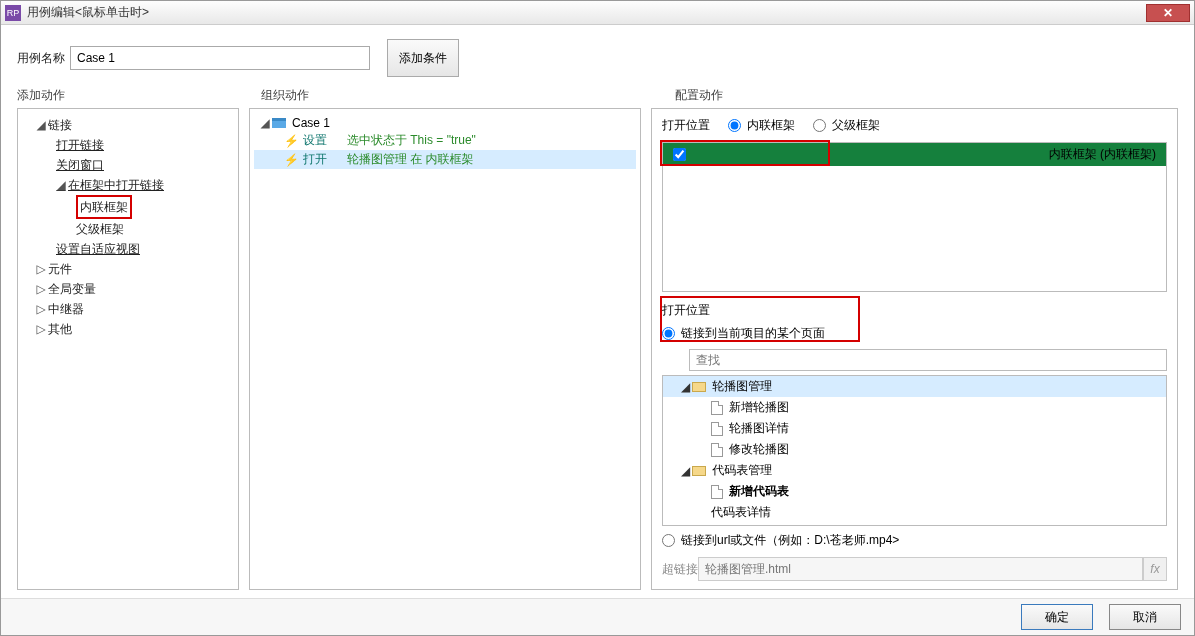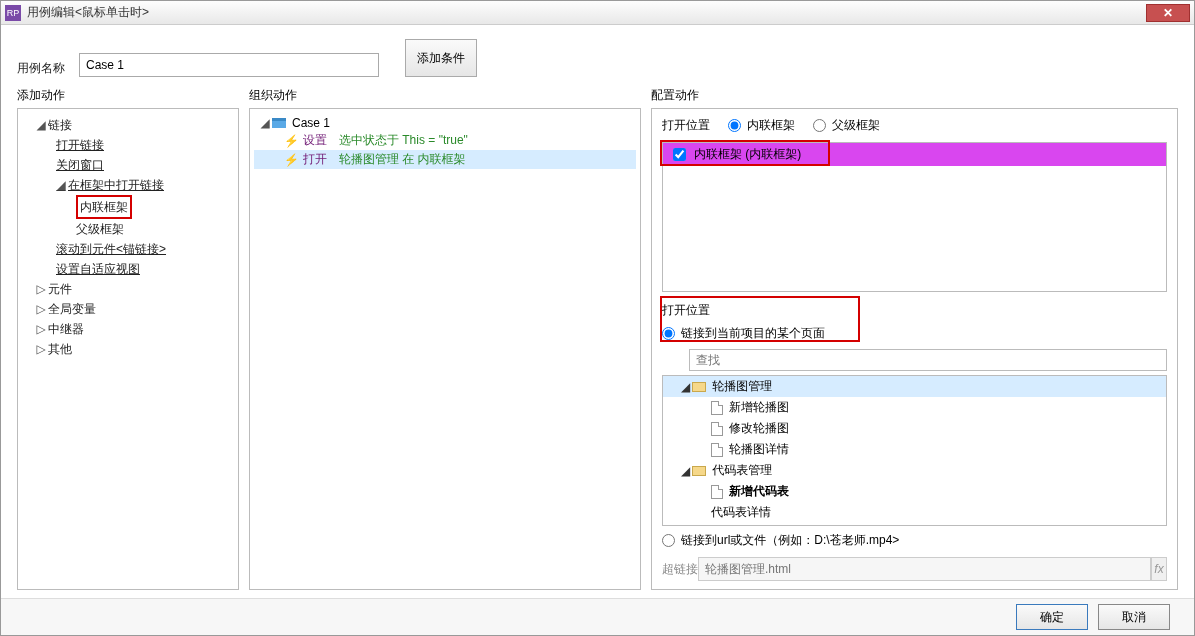--- a/index.html
+++ b/index.html
@@ -4,26 +4,26 @@
 <style>
 * { box-sizing: border-box; margin: 0; padding: 0; font-family: "Microsoft YaHei", Arial, sans-serif; font-size: 12px; }
 body { background: #f0f0f0; width: 1195px; height: 636px; overflow: hidden; }
 
 .window { width: 1195px; height: 636px; background: #fff; border: 1px solid #999; display: flex; flex-direction: column; }
 .titlebar { height: 26px; background: linear-gradient(#fdfdfd,#e8e8e8); display: flex; align-items: center; padding: 0 4px; border-bottom: 1px solid #ccc; }
 .titlebar .app-icon { width: 16px; height: 16px; background: #7a4aa8; color: #fff; font-size: 9px; display: flex; align-items: center; justify-content: center; margin-right: 6px; }
 .titlebar .title { flex: 1; color: #333; }
 .titlebar .close { width: 44px; height: 18px; background: #c75050; border: 1px solid #a03030; display: flex; align-items: center; justify-content: center; color: #fff; font-weight: bold; }
 
-.top-row { padding: 14px 16px 10px 16px; display: flex; align-items: flex-end; gap: 14px; }
+.top-row { padding: 14px 16px 10px 16px; display: flex; align-items: center; gap: 5px; }
 .top-row label { color: #222; }
 .case-input { width: 300px; height: 24px; border: 1px solid #aaa; padding: 0 6px; }
 .add-cond { margin-left: 12px; height: 38px; width: 72px; border: 1px solid #aaa; background: linear-gradient(#fafafa,#e6e6e6); cursor: pointer; }
 
-.section-labels { display: flex; padding: 0 16px 4px 16px; color: #000000; }
+.section-labels { display: flex; padding: 0 16px 4px 16px; color: #404040; gap: 12px; }
 .section-labels .lbl1 { width: 232px; }
 .section-labels .lbl2 { width: 402px; }
 .section-labels .lbl3 { flex: 1; }
 
 .main-row { display: flex; padding: 0 16px 8px 16px; gap: 10px; height: 490px; }
 .panel { border: 1px solid #bbb; background: #fff; overflow: hidden; }
 .panel1 { width: 222px; }
 .panel2 { width: 392px; }
 .panel3 { flex: 1; display: flex; flex-direction: column; }
 
@@ -32,29 +32,29 @@
 .indent1 { padding-left: 14px; }
 .indent2 { padding-left: 34px; text-decoration: underline; }
 .indent3 { padding-left: 54px; }
 .caret { display: inline-block; width: 10px; text-align: center; color: #555; margin-right: 2px;}
 .highlight-red { border: 2px solid #d40000; padding: 0 2px; }
 
 .org-item { display: flex; align-items: center; padding: 1px 6px; }
 .org-item.selected { background: #d6ecff; }
 .bolt { color: #888; margin-right: 4px; font-size: 12px; }
 .green { color: #2a8a2a; }
-.org-label { color: #701a75; margin-right: 12px; }
+.org-label { color: #0f766e; margin-right: 20px; }
 .folder-ic { width: 14px; height: 10px; background: #5aa9e6; border-top: 3px solid #3a89c6; margin-right: 6px; }
 
 .config-top { padding: 8px 10px; display: flex; align-items: center; gap: 18px; }
 .radio { display: inline-flex; align-items: center; gap: 4px; }
 .radio input { margin-right: 2px; }
 .inline-list { margin: 0 10px; border: 1px solid #bbb; height: 150px; overflow: auto; }
 .inline-row { display: flex; align-items: center; padding: 3px 10px; }
-.inline-row.selected { background: #d946ef; }
+.inline-row.selected { background: #15803d; justify-content: space-between; }
 .inline-row input[type=checkbox] { margin-right: 8px; }
 .red-box-overlay { position: absolute; border: 2px solid #d40000; pointer-events: none; }
 
 .open-pos { padding: 10px 10px 4px 10px; position: relative; }
 .open-pos-box { position: absolute; left: 8px; top: 4px; width: 200px; height: 46px; border: 2px solid #d40000; pointer-events:none; }
 
 .search-box { margin: 2px 10px 4px 10px; padding-left: 27px; }
 .search-box input { width: 100%; height: 22px; border: 1px solid #bbb; padding: 0 6px; color: #999; }
 
 .page-tree-wrap { margin: 0 10px; border: 1px solid #bbb; height: 160px; overflow-y: scroll; background: #fff; }
@@ -62,23 +62,23 @@
 .page-tree-wrap .tree-item.sel { background: #d6ecff; }
 .folder-caret { color: #333; margin-right: 2px; }
 .page-ic { display: inline-block; width: 12px; height: 14px; border: 1px solid #999; background: #fff; margin-right: 6px; position: relative; }
 .page-ic:before { content:''; position:absolute; right:-1px; top:-1px; width:4px; height:4px; background:#fff; border-left:1px solid #999; border-bottom:1px solid #999; }
 .folder-sm { display:inline-block; width:14px; height:10px; background:#f6d88a; border:1px solid #c9a84c; margin-right:6px; }
 
 .url-row { padding: 6px 10px; display: flex; align-items: center; gap: 6px; }
 .link-row { padding: 2px 10px 8px 10px; display: flex; align-items: center; }
 .link-row .lbl { color: #888; }
 .link-row input { flex: 1; height: 24px; border: 1px solid #ccc; padding: 0 6px; color: #aaa; background: #f6f6f6; }
-.fx { width: 16px; height: 24px; border: 1px solid #ccc; background: #f0f0f0; color: #999; display:flex; align-items:center; justify-content:center; font-style: italic; }
-
-.footer { height: 40px; display: flex; align-items: center; justify-content: flex-end; padding: 0 24px; gap: 10px; border-top: 1px solid #ddd; background: #f7f7f7; }
+.fx { width: 24px; height: 24px; border: 1px solid #ccc; background: #f0f0f0; color: #999; display:flex; align-items:center; justify-content:center; font-style: italic; }
+
+.footer { height: 40px; display: flex; align-items: center; justify-content: flex-end; padding: 0 13px; gap: 16px; border-top: 1px solid #ddd; background: #f7f7f7; }
 .footer button { width: 72px; height: 26px; border: 1px solid #888; background: linear-gradient(#fafafa,#e6e6e6); cursor: pointer; }
 .footer button.primary { border: 1px solid #3a7abd; }
 </style>
 </head>
 <body>
 
 <div class="window">
   <div class="titlebar">
     <div class="app-icon">RP</div>
     <div class="title">用例编辑&lt;鼠标单击时&gt;</div>
@@ -113,23 +113,20 @@
           </div>
         <div class="tree-item indent2">
             <span class="caret">◢</span>
             <span>在框架中打开链接</span>
           </div>
         <div class="tree-item indent3">
             <span class="highlight-red">内联框架</span>
           </div>
         <div class="tree-item indent3">
             <span>父级框架</span>
-          </div>
-        <div class="tree-item indent2">
-            <span>滚动到元件&lt;锚链接&gt;</span>
           </div>
         <div class="tree-item indent2">
             <span>设置自适应视图</span>
           </div>
         <div class="tree-item indent1">
             <span class="caret">▷</span>
             <span>元件</span>
           </div>
         <div class="tree-item indent1">
             <span class="caret">▷</span>
@@ -206,25 +203,25 @@
             <span class="folder-caret">◢</span>
             <span class="folder-sm"></span>
             <span>轮播图管理</span>
           </div>
         <div class="tree-item" style="padding-left:48px;">
             <span class="page-ic"></span>
             <span>新增轮播图</span>
           </div>
         <div class="tree-item" style="padding-left:48px;">
             <span class="page-ic"></span>
+            <span>轮播图详情</span>
+          </div>
+        <div class="tree-item" style="padding-left:48px;">
+            <span class="page-ic"></span>
             <span>修改轮播图</span>
-          </div>
-        <div class="tree-item" style="padding-left:48px;">
-            <span class="page-ic"></span>
-            <span>轮播图详情</span>
           </div>
         <div class="tree-item" style="padding-left:18px;">
             <span class="folder-caret">◢</span>
             <span class="folder-sm"></span>
             <span>代码表管理</span>
           </div>
         <div class="tree-item" style="padding-left:48px;font-weight:bold;">
             <span class="page-ic"></span>
             <span>新增代码表</span>
           </div>

